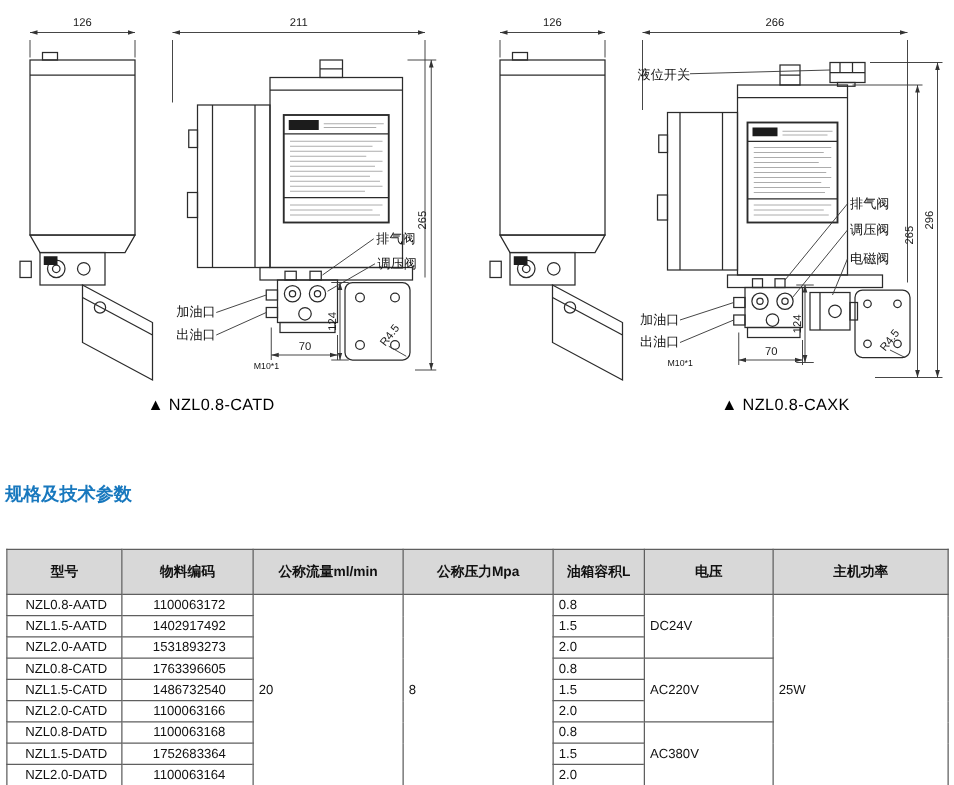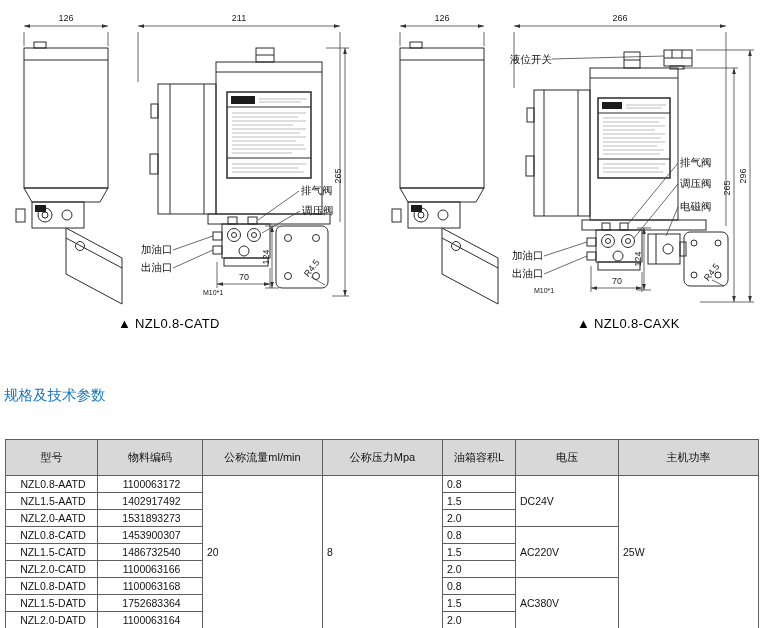--- a/index.html
+++ b/index.html
@@ -15,27 +15,27 @@
   .draw .solid { fill:#1c1c1c; stroke:none; }
   .draw .tline { stroke:#909090; stroke-width:0.6; }
   .dimg line { stroke:#3a3a3a; stroke-width:0.75; fill:none; }
   .dimg text { fill:#1a1a1a; stroke:none; }
   .lbl line { stroke:#3a3a3a; stroke-width:0.75; }
   svg text { font-family:"Liberation Sans","DejaVu Sans",sans-serif; fill:#111; }
   svg text.dim { font-size:9px; }
   svg text.tiny { font-size:7px; }
   svg text.cn { font-size:10.5px; }
   .caption { position:absolute; font-size:13px; color:#000; letter-spacing:0.3px; }
-  .section-title { position:absolute; left:4px; top:386px; font-size:14.5px; font-weight:normal; color:#1878be; }
+  .section-title { position:absolute; left:4px; top:386px; font-size:14.5px; font-weight:bold; color:#1878be; }
   table.spec {
     position:absolute; left:5px; top:439px; width:753px;
     border-collapse:collapse; table-layout:fixed; font-size:10.5px; color:#111;
   }
   .spec th {
-    background:#d8d8d8; border:1px solid #5f5f5f; font-weight:normal;
+    background:#d8d8d8; border:1px solid #5f5f5f; font-weight:bold;
     height:36px; font-size:11px; text-align:center; padding:0 2px;
   }
   .spec td { border:1px solid #5f5f5f; height:17px; padding:0 4px; background:#fff; }
   .spec td.l { text-align:center; padding-left:7px; }
 </style>
 </head>
 <body>
 
 <div class="drawing" style="left:8px; top:6px; width:345px; height:310px;">
 <svg width="345" height="310" viewBox="0 0 345 310">
@@ -381,21 +381,21 @@
       <td class="l">1402917492</td>
       <td>1.5</td>
     </tr>
     <tr>
       <td class="l">NZL2.0-AATD</td>
       <td class="l">1531893273</td>
       <td>2.0</td>
     </tr>
     <tr>
       <td class="l">NZL0.8-CATD</td>
-      <td class="l">1453900307</td>
+      <td class="l">1763396605</td>
       <td>0.8</td>
       <td rowspan="3">AC220V</td>
     </tr>
     <tr>
       <td class="l">NZL1.5-CATD</td>
       <td class="l">1486732540</td>
       <td>1.5</td>
     </tr>
     <tr>
       <td class="l">NZL2.0-CATD</td>

